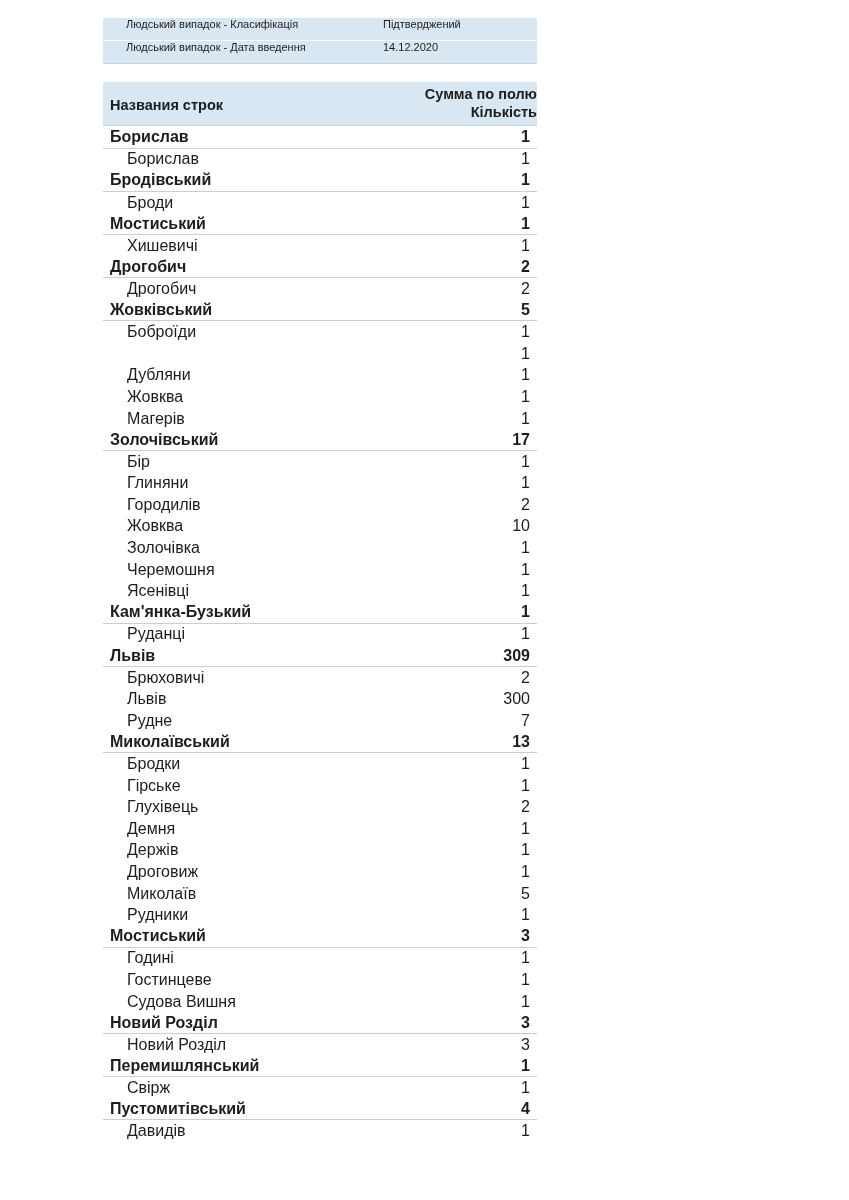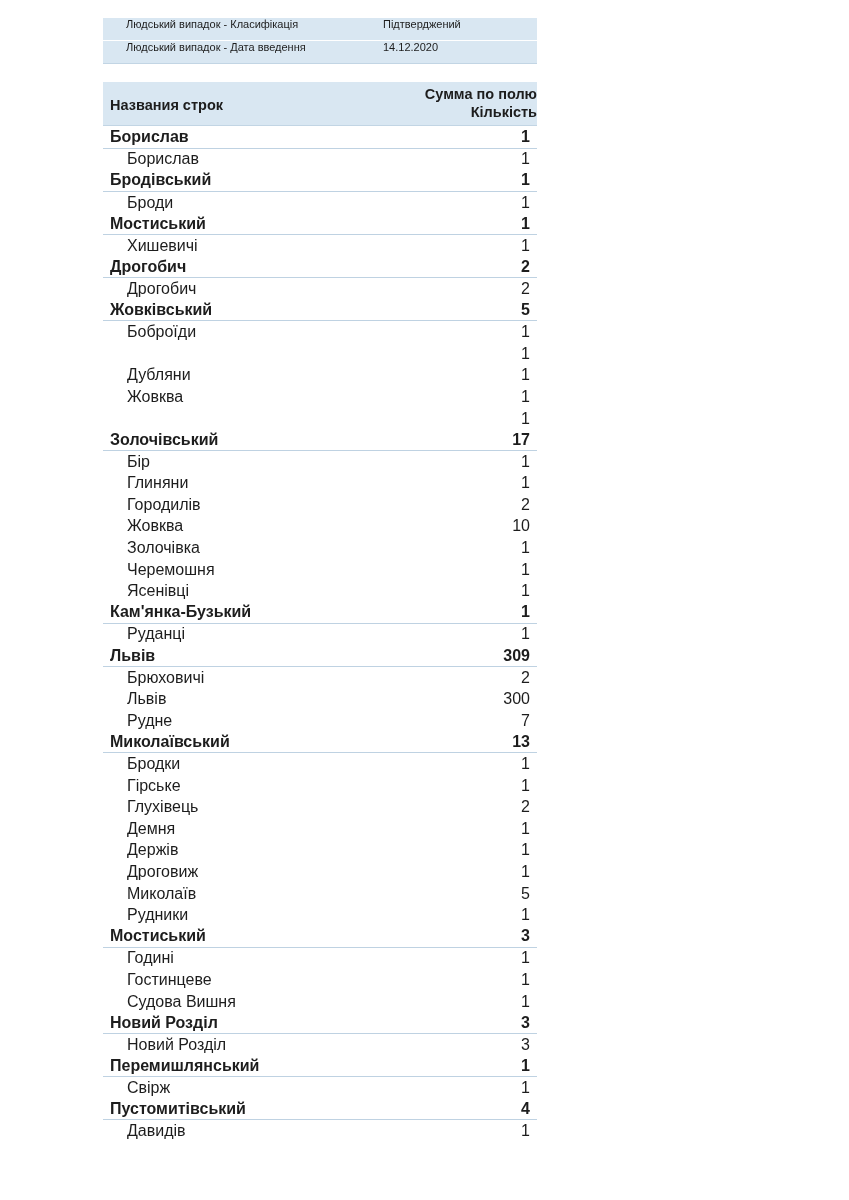--- a/index.html
+++ b/index.html
@@ -167,20 +167,21 @@
       </div>
       <div class="row">
         <div class="cell-label">Дубляни</div>
         <div class="cell-value">1</div>
       </div>
       <div class="row">
         <div class="cell-label">Жовква</div>
         <div class="cell-value">1</div>
       </div>
       <div class="row">
+        <div class="cell-label">Магерів</div>
         <div class="cell-value">1</div>
       </div>
       <div class="row group">
         <div class="cell-label">Золочівський</div>
         <div class="cell-value">17</div>
       </div>
       <div class="row">
         <div class="cell-label">Бір</div>
         <div class="cell-value">1</div>
       </div>

